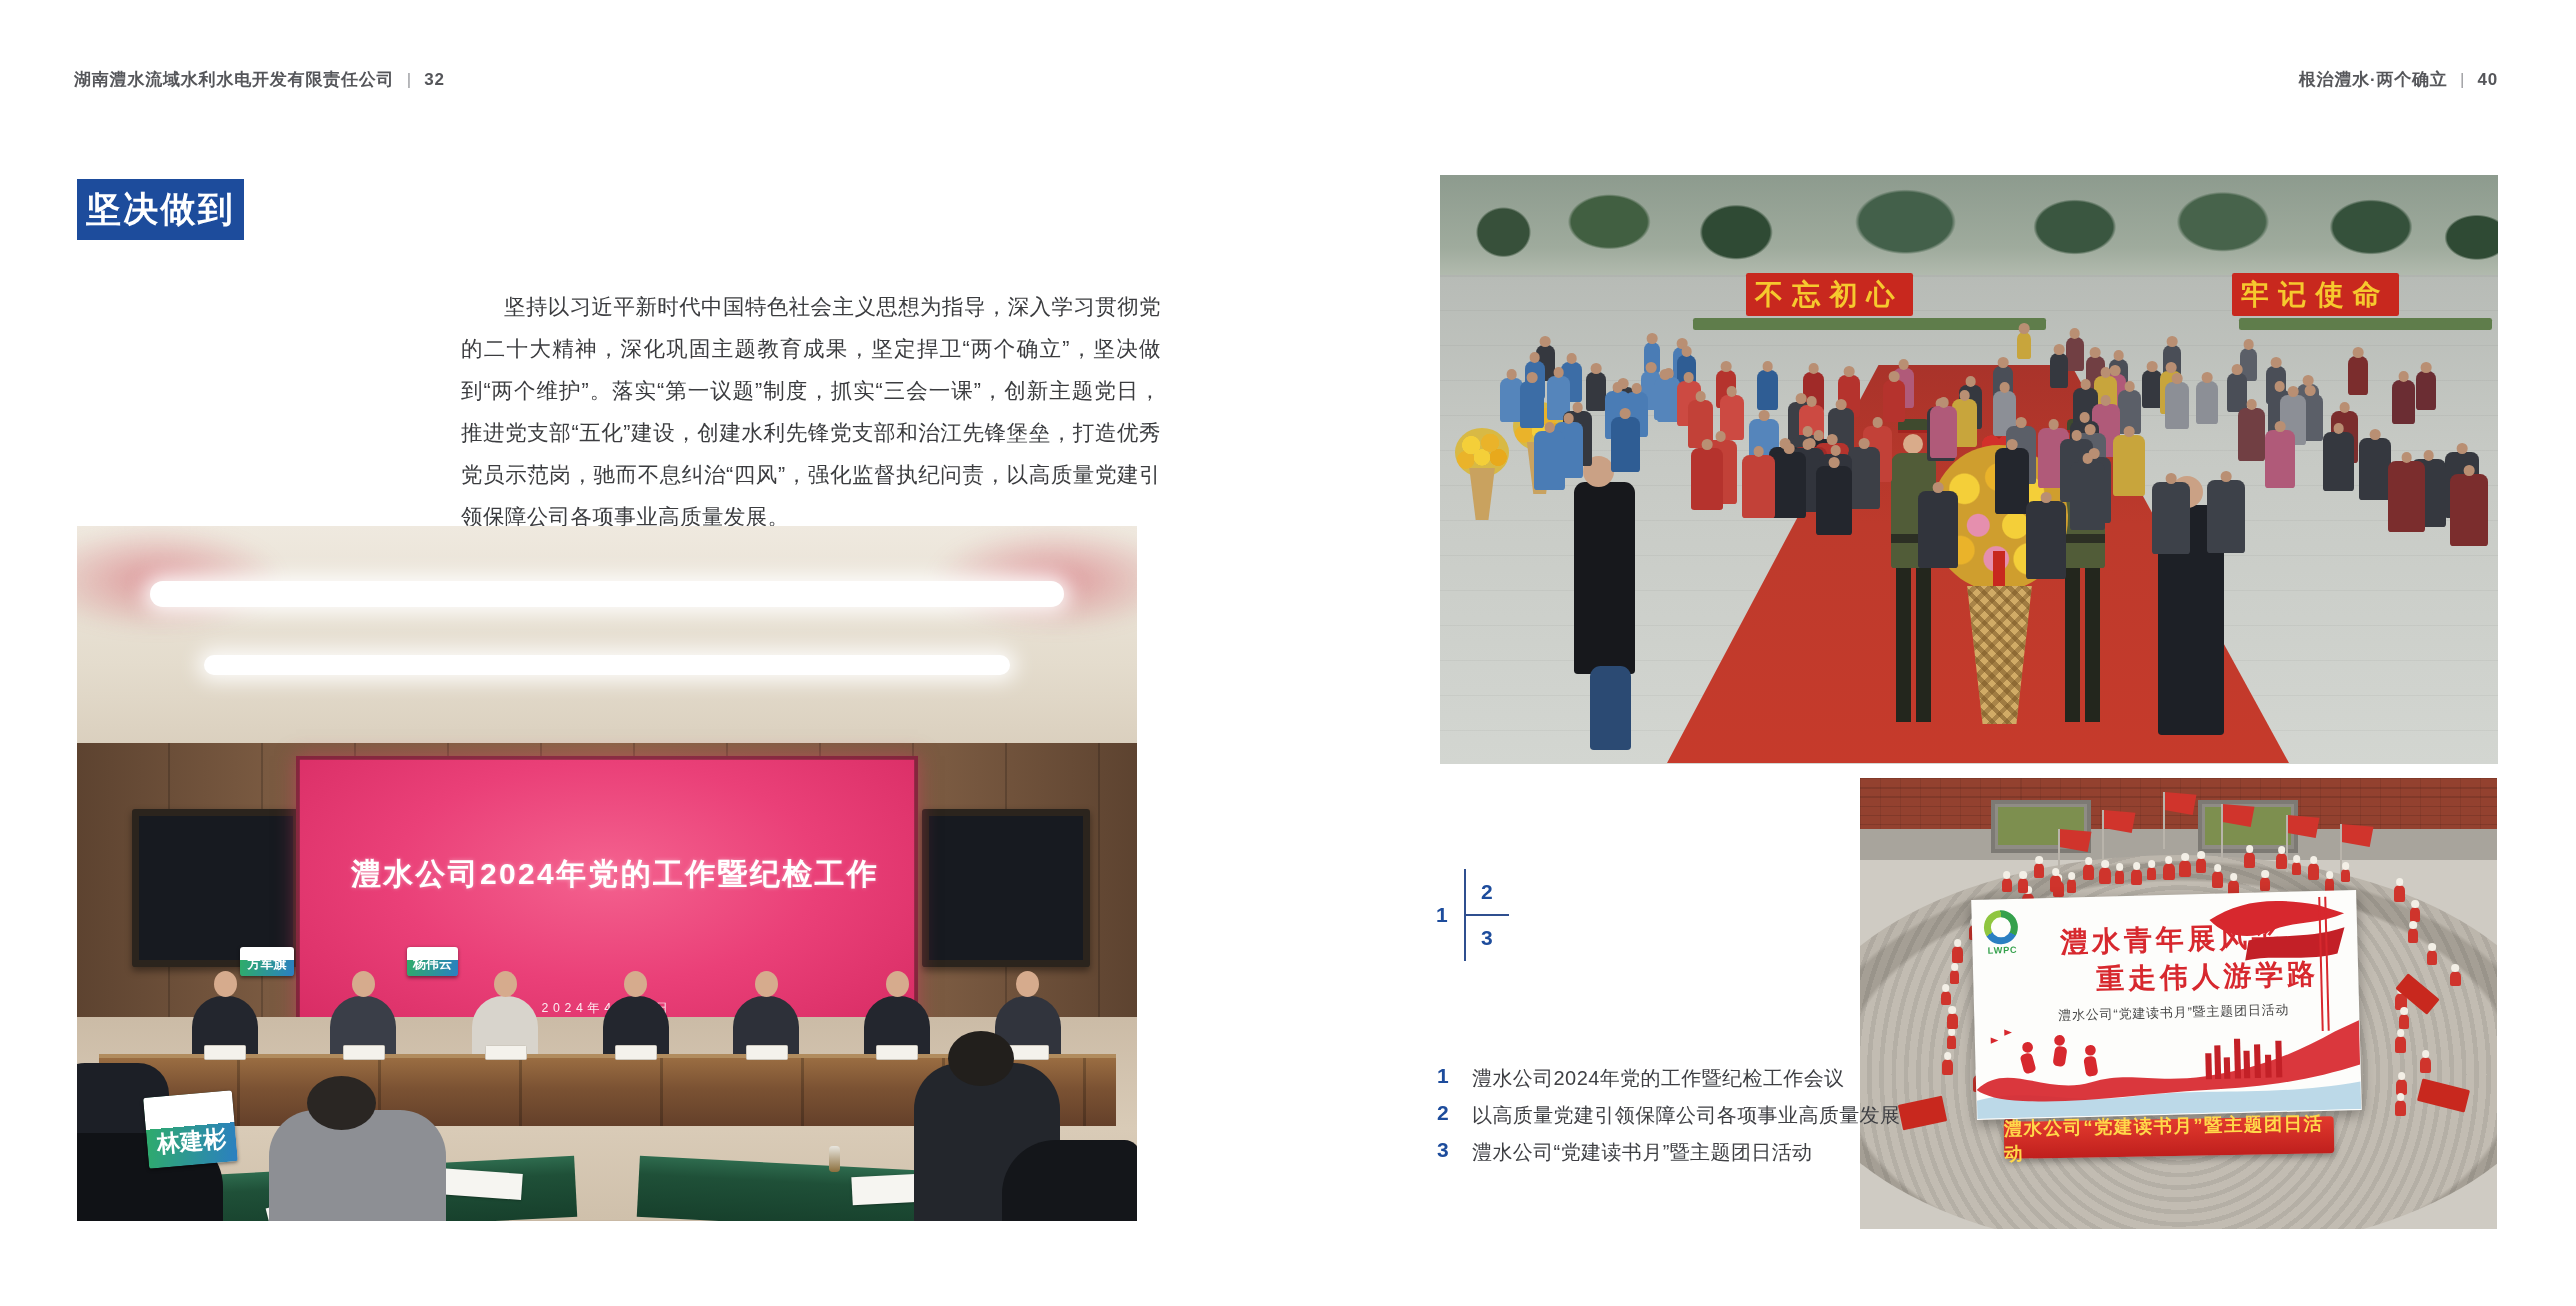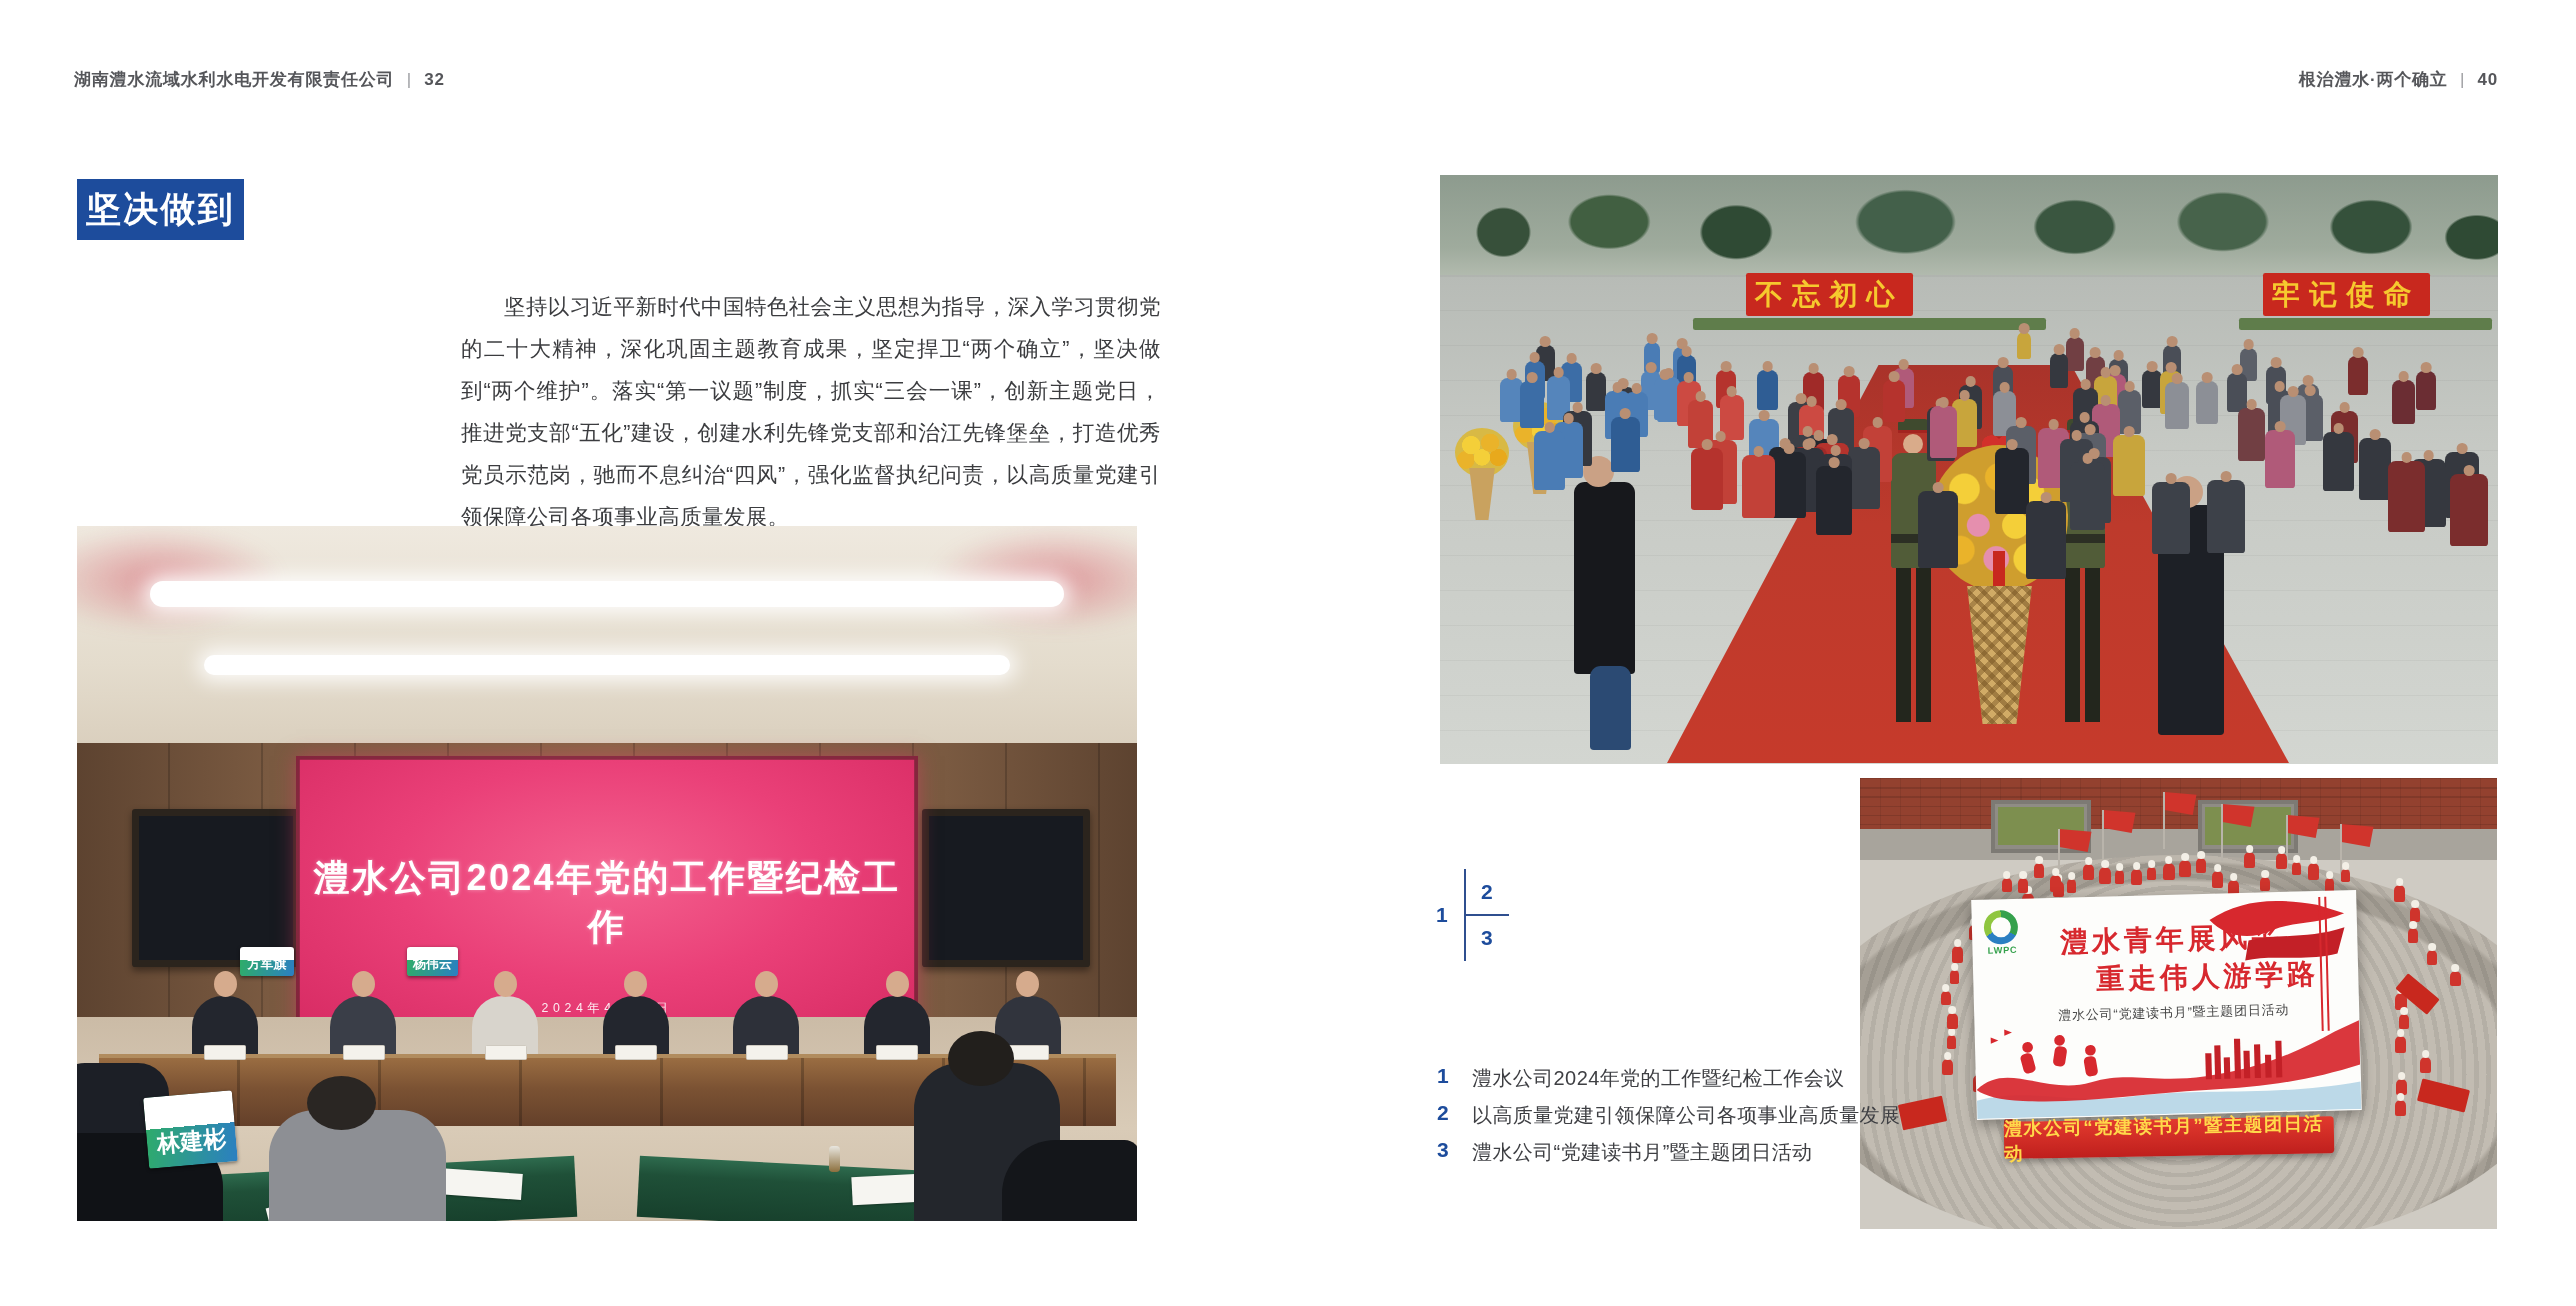--- a/index.html
+++ b/index.html
@@ -36,21 +36,21 @@
   .p1-light.a{left:73px;top:55px;width:914px;height:26px;}
   .p1-light.b{left:127px;top:129px;width:806px;height:20px;}
   .p1-wall{left:0;top:217px;width:1060px;height:322px;
       background:linear-gradient(90deg,#5d4330 0%,#7a5a41 18%,#8a6547 50%,#7a5a41 82%,#5d4330 100%);}
   .p1-wall:before{content:"";position:absolute;inset:0;
       background:repeating-linear-gradient(90deg,transparent 0 91px,rgba(0,0,0,.18) 91px 93px);}
   .p1-screen{left:219px;top:230px;width:622px;height:278px;
       background:radial-gradient(ellipse at 50% 42%,#f4628f 0%,#ea4078 48%,#d62a62 100%);
       box-shadow:inset 0 0 0 3.8px rgba(60,30,25,.55),0 0 18.4px rgba(220,60,100,.5);
       color:#ffffff;text-align:center;}
-  .p1-t1{left:0;top:98px;width:622px;font-size:36px;font-weight:bold;letter-spacing:2.3px;text-shadow:0 0 4.6px rgba(255,255,255,.4);}
+  .p1-t1{left:8px;top:98px;width:622px;font-size:30px;font-weight:bold;letter-spacing:2.3px;text-shadow:0 0 4.6px rgba(255,255,255,.4);}
   .p1-t2{left:0;top:157px;width:622px;font-size:29px;font-weight:bold;letter-spacing:10.7px;}
   .p1-date{left:0;top:244px;width:622px;font-size:12.3px;color:rgba(255,255,255,.9);letter-spacing:4.6px;}
   .p1-tv{width:154px;height:144px;background:#171a20;border:7px solid #2b241d;border-radius:3.1px;box-shadow:0 3.1px 7.7px rgba(0,0,0,.4);}
   .p1-tv.l{left:55px;top:283px;} .p1-tv.r{left:845px;top:283px;}
   .p1-floor{left:0;top:491px;width:1060px;height:203px;background:linear-gradient(180deg,#cbbba6 0%,#d9cbb7 55%,#cfc0ab 100%);}
   .p1-rostrum{left:21.5px;top:528px;width:1017px;height:68px;
       background:linear-gradient(180deg,#9a6d42 0%,#7b5233 45%,#64402a 100%);border-top:4.6px solid #b18c5e;}
   .p1-rostrum:before{content:"";position:absolute;inset:0;
       background:repeating-linear-gradient(90deg,transparent 0 138px,rgba(0,0,0,.22) 138px 141px);}
   .p1-person{width:66px;height:74px;border-radius:31px 31px 6.1px 6.1px;}
@@ -83,21 +83,21 @@
        radial-gradient(69px 46px at 60% 50%,#3a5640 55%,transparent 60%),
        radial-gradient(77px 50px at 74% 45%,#47634b 55%,transparent 60%),
        radial-gradient(69px 46px at 88% 50%,#35513b 55%,transparent 60%),
        radial-gradient(54px 38px at 98% 60%,#2f4a34 55%,transparent 60%),
        linear-gradient(180deg,#8d9b8e 0%,#9fab9d 70%,#b4bcb0 100%);}
   .p2-ground{left:0;top:100px;width:1058px;height:489px;
      background:repeating-linear-gradient(180deg,rgba(0,0,0,.04) 0 1.5px,transparent 1.5px 35px),
                 linear-gradient(180deg,#b7bbb6 0%,#c6c9c4 35%,#d3d6d1 100%);}
   .p2-sign{top:98px;height:43px;background:#c8281e;color:#f6c92e;font-size:28px;font-weight:bold;
            letter-spacing:9.2px;display:flex;align-items:center;justify-content:center;padding:0 9px;border-radius:2.3px;}
-  .p2-sign.l{left:306px;} .p2-sign.r{left:823px;}
+  .p2-sign.l{left:306px;} .p2-sign.r{left:792px;}
   .p2-hedge{top:143px;height:12.3px;background:#5f7d4b;border-radius:2.3px;}
   .p2-hedge.l{left:253px;width:353px;} .p2-hedge.r{left:799px;width:253px;}
   .p2-carpet{left:227px;top:190px;width:622px;height:398px;
      clip-path:polygon(34% 0,65% 0,100% 100%,0 100%);
      background:linear-gradient(180deg,#a9332a 0%,#bd3a2c 40%,#c63a2b 100%);}
   .crowd-p{position:absolute;border-radius:7.7px 7.7px 3.1px 3.1px;}
   .crowd-h{position:absolute;left:50%;top:-9.2px;transform:translateX(-50%);
            width:10.7px;height:10.7px;border-radius:50%;background:#b98f73;}
   .p2-basket{width:54px;height:92px;}
   .p2-basket .cone{position:absolute;left:10.7px;top:40px;width:32px;height:52px;background:#c9a25f;

